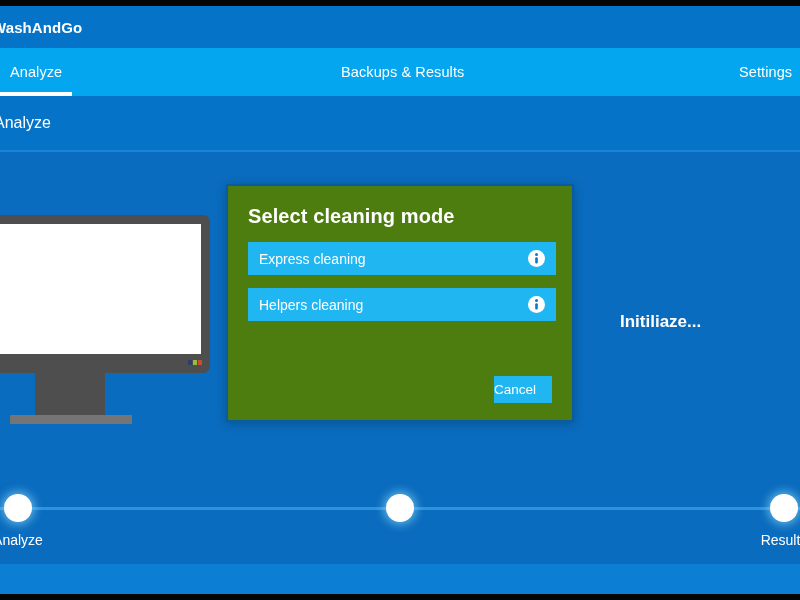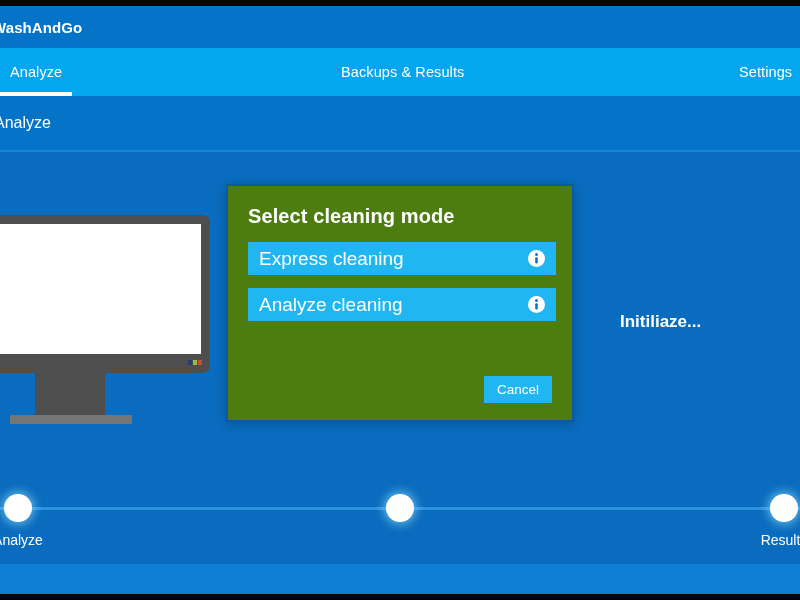--- a/index.html
+++ b/index.html
@@ -203,21 +203,21 @@
     position: relative;
     width: 308px;
     height: 33px;
     background: #1fb6f2;
     margin-bottom: 13px;
     display: flex;
     align-items: center;
   }
   .mode-label {
     color: #ffffff;
-    font-size: 19px;
+    font-size: 14px;
     margin-left: 11px;
     white-space: nowrap;
   }
   .info-icon {
     position: absolute;
     right: 11px;
     top: 8px;
     width: 17px;
     height: 17px;
     border-radius: 50%;
@@ -225,26 +225,25 @@
     display: flex;
     align-items: center;
     justify-content: center;
   }
   .info-icon svg { display: block; }
 
   .cancel-button {
     position: absolute;
     right: 20px;
     bottom: 17px;
-    width: 68px;
+    width: 58px;
     height: 27px;
     background: #1fb6f2;
     display: flex;
     align-items: center;
-    justify-content: center;
     cursor: pointer;
   }
   .cancel-button .cancel-label {
     color: #ffffff;
     font-size: 13.5px;
   }
 
   
   .steps {
     position: absolute;
@@ -349,21 +348,21 @@
           <div class="mode-item">
             <span class="mode-label">Express cleaning</span>
             <span class="info-icon">
               <svg width="17" height="17" viewBox="0 0 17 17">
                 <circle cx="8.5" cy="4.4" r="1.5" fill="#0a76cc"></circle>
                 <rect x="7.2" y="7.2" width="2.6" height="6.4" rx="1.1" fill="#0a76cc"></rect>
               </svg>
             </span>
           </div>
           <div class="mode-item">
-            <span class="mode-label">Analyze cleaning</span>
+            <span class="mode-label">Helpers cleaning</span>
             <span class="info-icon">
               <svg width="17" height="17" viewBox="0 0 17 17">
                 <circle cx="8.5" cy="4.4" r="1.5" fill="#0a76cc"></circle>
                 <rect x="7.2" y="7.2" width="2.6" height="6.4" rx="1.1" fill="#0a76cc"></rect>
               </svg>
             </span>
           </div>
         </div>
       <div class="cancel-button">
         <span class="cancel-label">Cancel</span>

